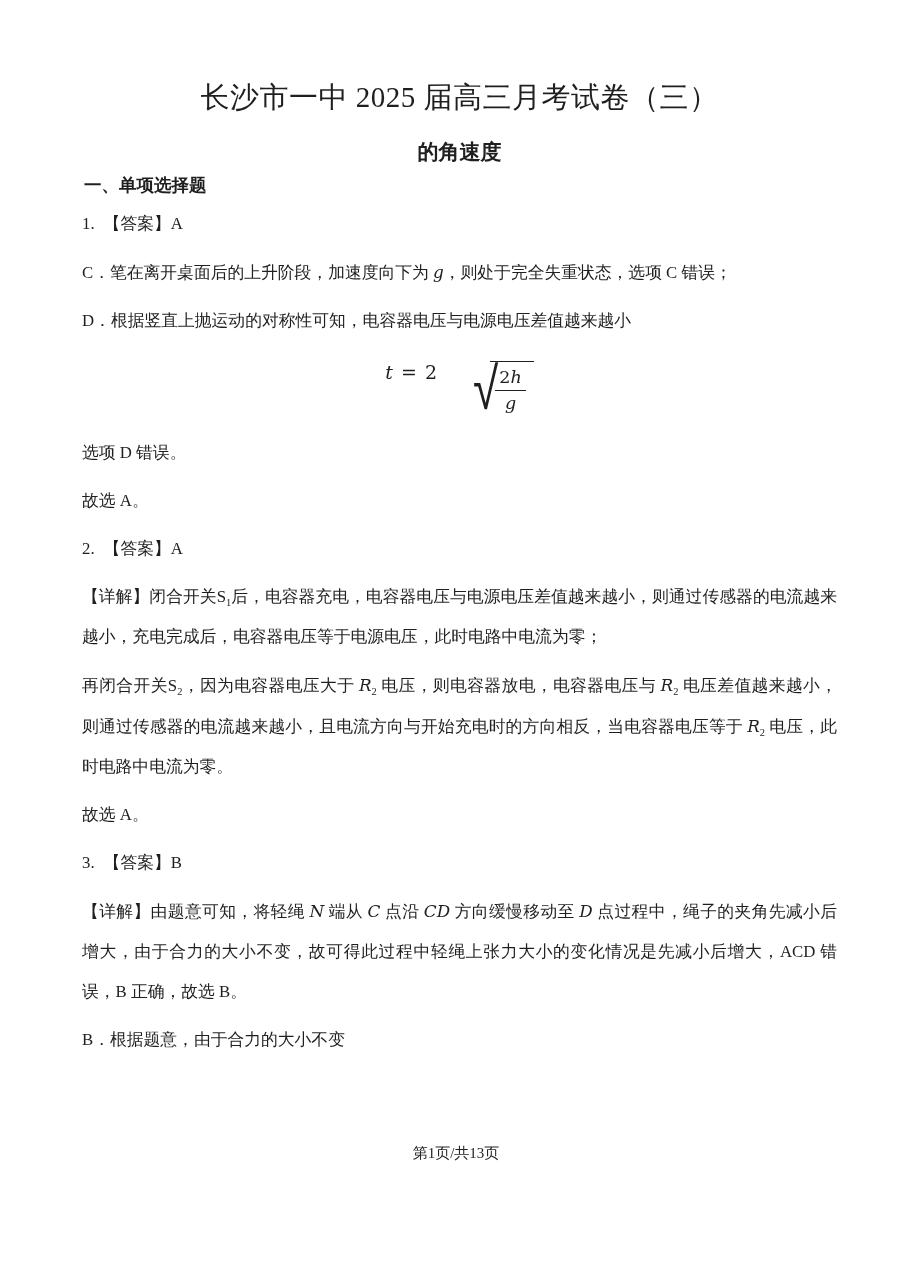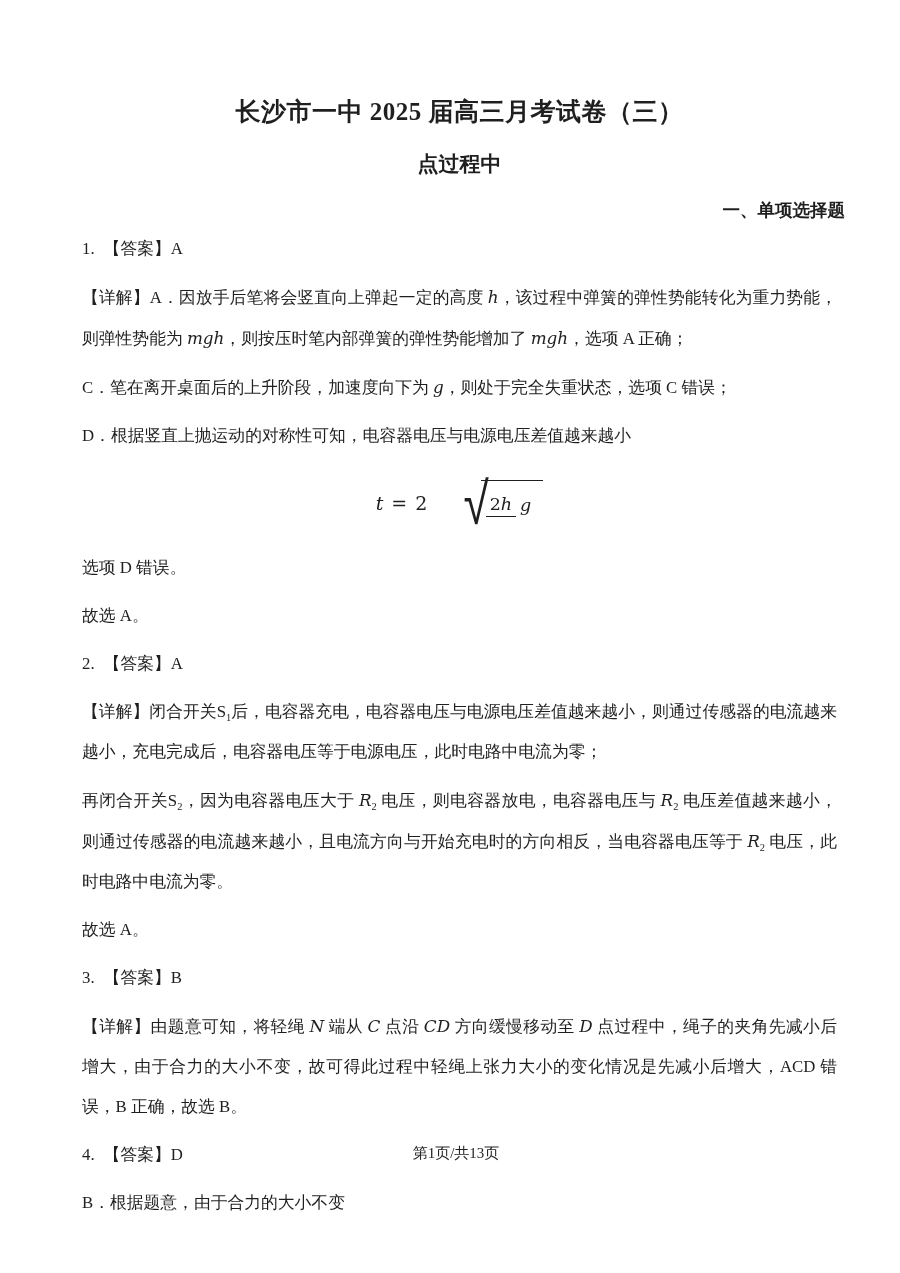--- a/index.html
+++ b/index.html
@@ -12,42 +12,41 @@
     height: 1273px;
     position: relative;
     overflow: hidden;
     font-family: "Liberation Serif", "DejaVu Serif", serif;
     color: #1f1f1f;
   }
   .page {
     padding: 82px 55px 0 74px;
   }
   .doc-title {
-    margin: 16px;
-    font-size: 25px;
-    font-weight: bold;
+    margin: 0;
+    font-size: 29px;
+    font-weight: normal;
     text-align: center;
     letter-spacing: 0.5px;
     line-height: 1.1;
   }
   .doc-subtitle {
     margin: 27px 0 0 0;
     font-size: 21px;
     font-weight: bold;
     text-align: center;
     line-height: 1.1;
   }
   .section-heading {
-    margin: 24px 0 2px 0;
+    margin: 11px 0 2px 0;
     padding-left: 10px;
     font-size: 17.5px;
     font-weight: bold;
     line-height: 1.2;
     font-family: "Liberation Sans", "DejaVu Sans", sans-serif;
-    text-align: right;
   }
   .answer-line,
   .para {
     margin: 8px;
     font-size: 16.8px;
     line-height: 40px;
     text-align: justify;
   }
   .answer-line .qnum {
     display: inline-block;
@@ -65,21 +64,20 @@
   .formula-line {
     text-align: center;
     margin: 10px 0 6px 0;
     height: 74px;
     display: flex;
     align-items: center;
     justify-content: center;
   }
   .math {
     display: inline-flex;
-    align-items: center;
     font-family: "DejaVu Serif", serif;
     font-size: 19px;
     gap: 32px;
   }
   .math .lhs {
     margin-right: 3px;
     letter-spacing: 1px;
   }
   .sqrt {
     display: inline-flex;
@@ -96,21 +94,21 @@
   .radicand {
     align-self: stretch;
     display: flex;
     align-items: center;
     border-top: 1.6px solid #1f1f1f;
     margin-left: -8px;
     padding: 4px 8px 0 5px;
   }
   .frac {
     display: inline-flex;
-    flex-direction: row;
+    flex-direction: column;
     align-items: center;
     font-size: 17.5px;
     line-height: 1.3;
   }
   .frac .num {
     border-bottom: 1.2px solid #1f1f1f;
     padding: 0 4px 1px 4px;
   }
   .frac .den {
     padding: 1px 4px 0 4px;
@@ -124,28 +122,27 @@
     font-size: 15px;
     color: #1f1f1f;
   }
 </style>
 </head>
 <body>
 
 <div class="page">
 
   <h1 class="doc-title">长沙市一中 2025 届高三月考试卷（三）</h1>
-  <h2 class="doc-subtitle">点过程中</h2>
+  <h2 class="doc-subtitle">的角速度</h2>
 
   <h3 class="section-heading">一、单项选择题</h3>
 
   <div class="answer-line">
     <span class="qnum">1.</span><span>【答案】</span><span>A</span>
   </div>
-  <p class="para">【详解】A．因放手后笔将会竖直向上弹起一定的高度 <i>h</i>，该过程中弹簧的弹性势能转化为重力势能，则弹性势能为 <i>mgh</i>，则按压时笔内部弹簧的弹性势能增加了 <i>mgh</i>，选项 A 正确；</p>
   <p class="para">C．笔在离开桌面后的上升阶段，加速度向下为 <i>g</i>，则处于完全失重状态，选项 C 错误；</p>
   <p class="para">D．根据竖直上抛运动的对称性可知，电容器电压与电源电压差值越来越小</p>
 
   <div class="formula-line">
     <span class="math">
       <span class="lhs"><i>t</i> = 2</span>
       <span class="sqrt">
         <span class="rad-sign">√</span>
         <span class="radicand">
           <span class="frac">
@@ -165,20 +162,17 @@
   </div>
   <p class="para">【详解】闭合开关S<sub>1</sub>后，电容器充电，电容器电压与电源电压差值越来越小，则通过传感器的电流越来越小，充电完成后，电容器电压等于电源电压，此时电路中电流为零；</p>
   <p class="para">再闭合开关S<sub>2</sub>，因为电容器电压大于 <i>R</i><sub>2</sub> 电压，则电容器放电，电容器电压与 <i>R</i><sub>2</sub> 电压差值越来越小，则通过传感器的电流越来越小，且电流方向与开始充电时的方向相反，当电容器电压等于 <i>R</i><sub>2</sub> 电压，此时电路中电流为零。</p>
   <p class="para">故选 A。</p>
 
   <div class="answer-line">
     <span class="qnum">3.</span><span>【答案】</span><span>B</span>
   </div>
   <p class="para">【详解】由题意可知，将轻绳 <i>N</i> 端从 <i>C</i> 点沿 <i>CD</i> 方向缓慢移动至 <i>D</i> 点过程中，绳子的夹角先减小后增大，由于合力的大小不变，故可得此过程中轻绳上张力大小的变化情况是先减小后增大，ACD 错误，B 正确，故选 B。</p>
 
-  <div class="answer-line">
-    <span class="qnum">4.</span><span>【答案】</span><span>D</span>
-  </div>
   <p class="para">B．根据题意，由于合力的大小不变</p>
 
 </div>
 
 <div class="footer">第1页/共13页</div>
 
 </body></html>

